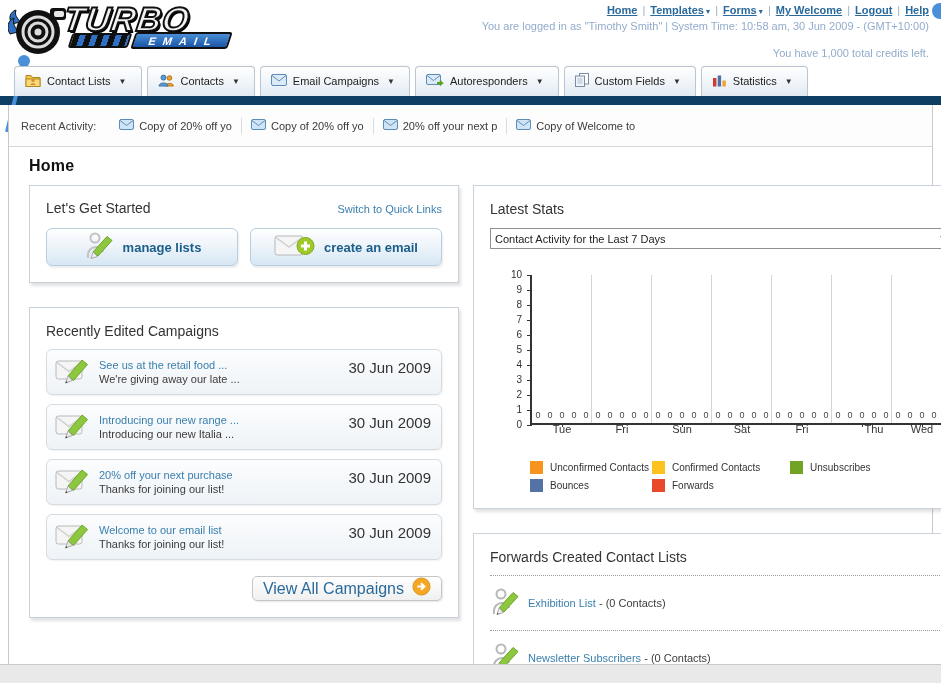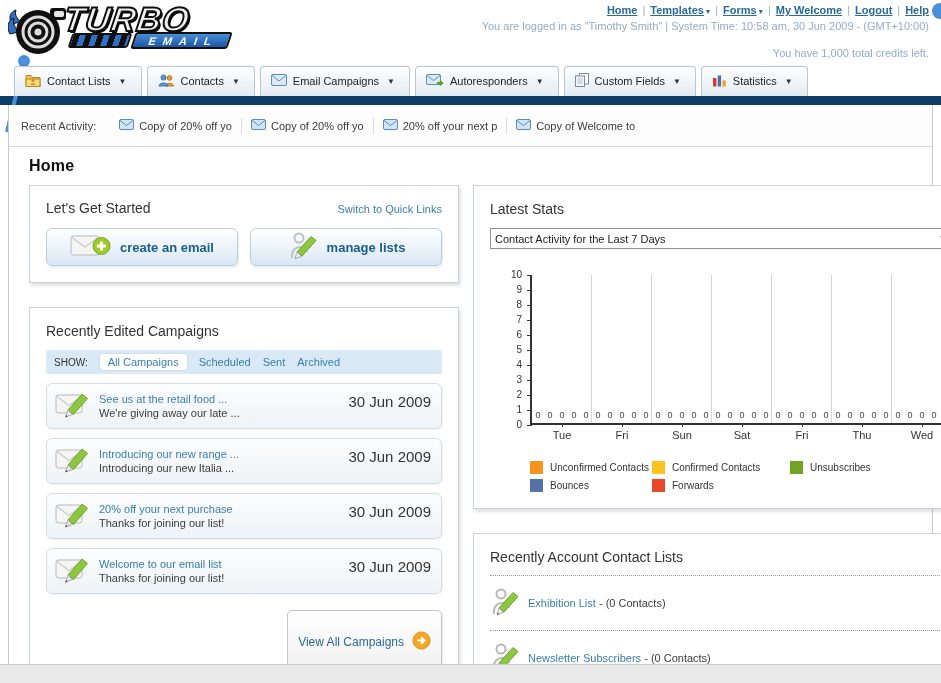--- a/index.html
+++ b/index.html
@@ -73,35 +73,35 @@
   .filter { color:#3a7fae; cursor:pointer; text-decoration:none; }
   .filter.active { background:#fff; border-radius:3px; padding:2px 8px; box-shadow:0 0 2px rgba(0,0,0,0.15); }
   .camp-item { display:flex; align-items:center; gap:8px; margin-top:9px; padding:6px 10px 6px 8px; min-height:44px;
     background:linear-gradient(#fcfdfe,#eef3f7); border:1px solid #d5dce2; border-radius:6px; box-shadow:1px 1px 2px rgba(0,0,0,0.06); }
   .camp-text { flex:1; }
   .camp-title { font-size:11px; color:#3a7fae; cursor:pointer; }
   .camp-sub { font-size:11px; color:#3c3c3c; margin-top:2px; }
   .camp-date { font-size:15px; color:#333; align-self:flex-start; margin-top:3px; white-space:nowrap; }
   .panel-btn-row { display:flex; justify-content:flex-end; margin-top:16px; }
   .pill-btn { display:flex; align-items:center; gap:8px; background:linear-gradient(#ffffff,#f0f0f0);
-    border:1px solid #c6c6c6; border-radius:5px; padding:20px 10px; font-size:12px; color:#2a6a9b; cursor:pointer;
+    border:1px solid #c6c6c6; border-radius:5px; padding:0 10px; font-size:16px; color:#2a6a9b; cursor:pointer;
     box-shadow:1px 1px 2px rgba(0,0,0,0.1); }
 
   
   .stats-select { width:100%; height:21px; font-size:11px; font-family:"Liberation Sans",sans-serif;
     color:#222; border:1px solid #8f8f8f; background:#fff; margin-top:10px; }
   .chart-wrap { margin:26px 4px 0 8px; position:relative; }
   .chart-area { position:relative; margin-left:32px; width:420px; height:150px;
     border-left:2px solid #333; border-bottom:2px solid #333; }
   .gridline { position:absolute; top:0; bottom:0; width:1px; background:#d4d4d4; }
   .ylab { position:absolute; right:100%; margin-right:8px; font-size:10px; color:#333; width:20px; text-align:right; }
   .ytick { position:absolute; right:100%; width:5px; height:1px; background:#333; }
   .zero-val { position:absolute; bottom:3px; font-size:9px; color:#444; width:12px; text-align:center; }
   .xtick { position:absolute; top:100%; width:1px; height:4px; background:#333; }
-  .xlab { position:absolute; top:100%; margin-top:6px; font-size:11px; color:#333; width:60px; text-align:center; }
+  .xlab { position:absolute; top:100%; font-size:11px; color:#333; width:60px; text-align:center; }
   .legend { display:grid; grid-template-columns:122px 138px auto; gap:5px 0; margin:36px 0 0 40px; }
   .legend-item { display:flex; align-items:center; gap:7px; font-size:10px; color:#333; }
   .legend-sq { width:13px; height:13px; flex:none; }
 
   
   .dotted { border-top:1px dotted #9a9a9a; margin:9px 0; }
   .cl-item { display:flex; align-items:center; gap:8px; font-size:11px; color:#3c3c3c; padding:2px 0; }
   .cl-link { color:#3a7fae; cursor:pointer; }
 
   .footer-strip { position:absolute; left:0; bottom:0; width:941px; height:19px; background:#e9e9e9; border-top:1px solid #c9c9c9; }
@@ -243,51 +243,44 @@
 
       <div class="col-left">
         <div class="panel">
           <div class="panel-pad">
             <div class="gs-head">
               <span class="panel-title">Let's Get Started</span>
               <a class="small-link">Switch to Quick Links</a>
             </div>
             <div class="gs-buttons" id="gs-buttons">
                 <button class="gs-btn">
+                  <span><svg width="32" height="30" viewBox="0 0 30 30">
+                      <circle cx="11" cy="7" r="4.5" fill="none" stroke="#c2c2c2" stroke-width="2"></circle>
+                      <path d="M4 27c-1-8 4-11 8-11 3 0 6 1.5 7 5" fill="none" stroke="#c2c2c2" stroke-width="2"></path>
+                      <path d="M9 21L23 5.5l5 4L14 25z" fill="#8dc63f" stroke="#6fa52a"></path>
+                      <path d="M9 21l-2 6.5 6.5-2z" fill="#eee" stroke="#aaa"></path>
+                    </svg></span>
+                  <span>manage lists</span>
+                </button>
+                <button class="gs-btn">
                   <span><svg width="42" height="26" viewBox="0 0 42 26">
                       <rect x="1" y="3" width="28" height="19" rx="2.5" fill="#f5f5f5" stroke="#b8b8b8"></rect>
                       <path d="M2 4.5l13 9.5 13-9.5" fill="none" stroke="#cfcfcf" stroke-width="1.5"></path>
                       <circle cx="31.5" cy="13" r="8.5" fill="#9ecb28" stroke="#7fa81e"></circle>
                       <path d="M31.5 8.5v9M27 13h9" stroke="#fff" stroke-width="3"></path>
                     </svg></span>
                   <span>create an email</span>
                 </button>
-                <button class="gs-btn">
-                  <span><svg width="32" height="30" viewBox="0 0 30 30">
-                      <circle cx="11" cy="7" r="4.5" fill="none" stroke="#c2c2c2" stroke-width="2"></circle>
-                      <path d="M4 27c-1-8 4-11 8-11 3 0 6 1.5 7 5" fill="none" stroke="#c2c2c2" stroke-width="2"></path>
-                      <path d="M9 21L23 5.5l5 4L14 25z" fill="#8dc63f" stroke="#6fa52a"></path>
-                      <path d="M9 21l-2 6.5 6.5-2z" fill="#eee" stroke="#aaa"></path>
-                    </svg></span>
-                  <span>manage lists</span>
-                </button>
               </div>
           </div>
         </div>
 
         <div class="panel">
           <div class="panel-pad">
             <span class="panel-title">Recently Edited Campaigns</span>
-            <div class="show-bar" id="show-bar">
-              <span class="show-label">SHOW:</span>
-            <a class="filter active">All Campaigns</a>
-                <a class="filter">Scheduled</a>
-                <a class="filter">Sent</a>
-                <a class="filter">Archived</a>
-              </div>
             <div id="camp-list">
                 <div class="camp-item">
                   <span><svg width="36" height="28" viewBox="0 0 36 28">
                       <rect x="1" y="5" width="26" height="18" rx="2.5" fill="#f5f5f5" stroke="#b8b8b8"></rect>
                       <path d="M2 6.5l12 9 12-9" fill="none" stroke="#cfcfcf" stroke-width="1.5"></path>
                       <path d="M13 20L27 4l5.5 4.5L18.5 24.5z" fill="#8dc63f" stroke="#6fa52a"></path>
                       <path d="M13 20l-2.5 7 7-2.5z" fill="#e8e8e8" stroke="#aaa"></path>
                       <path d="M11.2 25l-0.8 2.2 2.2-0.8z" fill="#444"></path>
                     </svg></span>
                   <div class="camp-text">
@@ -422,21 +415,21 @@
                   <span class="zero-val" style="left: 276px;">0</span>
                   <span class="zero-val" style="left: 288px;">0</span>
                   <span class="xtick" style="left: 270px;"></span>
                   <span class="xlab" style="left: 240px;">Fri</span>
                   <span class="zero-val" style="left: 300px;">0</span>
                   <span class="zero-val" style="left: 312px;">0</span>
                   <span class="zero-val" style="left: 324px;">0</span>
                   <span class="zero-val" style="left: 336px;">0</span>
                   <span class="zero-val" style="left: 348px;">0</span>
                   <span class="xtick" style="left: 330px;"></span>
-                  <span class="xlab" style="left: 300px;">Thu</span>
+                  <span class="xlab" style="left: 312px;">Thu</span>
                   <span class="zero-val" style="left: 360px;">0</span>
                   <span class="zero-val" style="left: 372px;">0</span>
                   <span class="zero-val" style="left: 384px;">0</span>
                   <span class="zero-val" style="left: 396px;">0</span>
                   <span class="zero-val" style="left: 408px;">0</span>
                   <span class="xtick" style="left: 390px;"></span>
                   <span class="xlab" style="left: 360px;">Wed</span>
                 </div>
               </div>
             <div class="legend" id="legend">
@@ -459,21 +452,21 @@
                 <div class="legend-item">
                   <span class="legend-sq" style="background: rgb(232, 73, 42);"></span>
                   <span>Forwards</span>
                 </div>
               </div>
           </div>
         </div>
 
         <div class="panel">
           <div class="panel-pad">
-            <span class="panel-title">Recently Account Contact Lists</span>
+            <span class="panel-title">Forwards Created Contact Lists</span>
             <div id="cl-list">
                 <div class="dotted"></div>
                 <div class="cl-item">
                   <span><svg width="30" height="30" viewBox="0 0 30 30">
                       <circle cx="11" cy="7" r="4.5" fill="none" stroke="#b8b8b8" stroke-width="2"></circle>
                       <path d="M4 27c-1-8 4-11 8-11 3 0 6 1.5 7 5" fill="none" stroke="#b8b8b8" stroke-width="2"></path>
                       <path d="M9 21L23 5.5l5 4L14 25z" fill="#8dc63f" stroke="#6fa52a"></path>
                       <path d="M9 21l-2 6.5 6.5-2z" fill="#eee" stroke="#aaa"></path>
                       <path d="M7.6 25.8l-0.7 2 2-0.7z" fill="#444"></path>
                     </svg></span>

